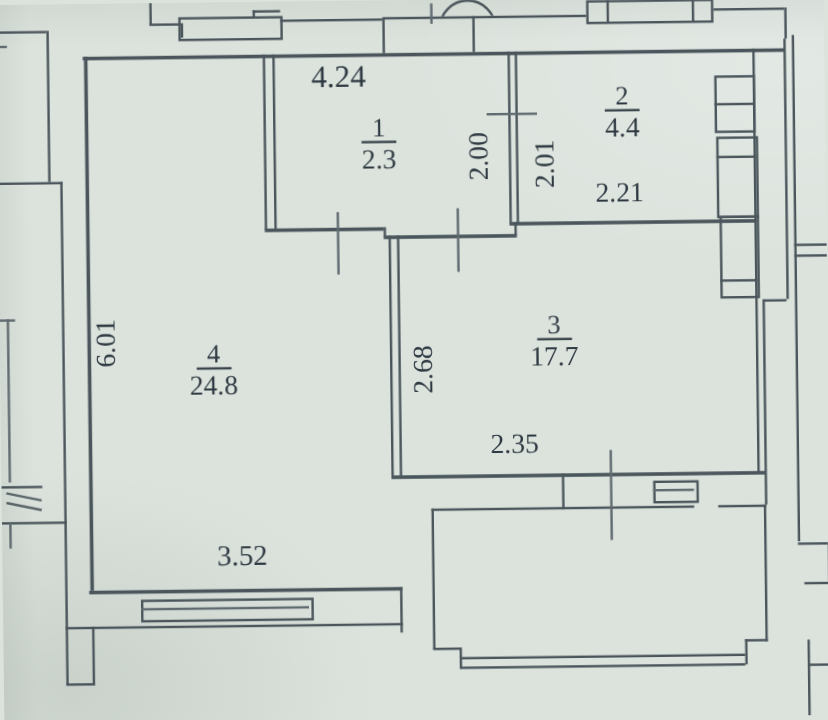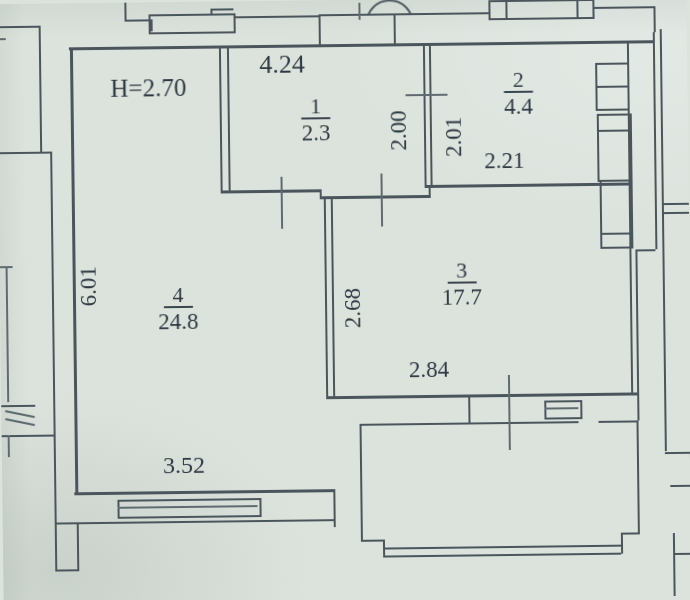--- a/index.html
+++ b/index.html
@@ -125,48 +125,47 @@
 
   <div class="ln v" style="left:358px;top:424px;height:117px"></div>
   <div class="ln h" style="left:358px;top:540px;width:23px"></div>
   <div class="ln v" style="left:380px;top:540px;height:17px"></div>
   <div class="ln h" style="left:380px;top:548px;width:238px"></div>
   <div class="ln h" style="left:380px;top:556px;width:238px"></div>
   <div class="ln v" style="left:618px;top:536px;height:21px"></div>
   <div class="ln h" style="left:618px;top:536px;width:19px"></div>
   <div class="ln v" style="left:635px;top:424px;height:114px"></div>
 
-  <div class="lbl" style="left:151px;top:86px;font-size:25px">H=2.70</div>
 
   <div class="lbl" style="left:285px;top:64px;font-size:26px">4.24</div>
 
   <div class="room" style="left:318px;top:94px">
     <div class="num">1</div>
     <div class="area">2.3</div>
   </div>
 
   <div class="lbl vlbl" style="left:401px;top:131px">2.00</div>
   <div class="lbl vlbl" style="left:456px;top:138px">2.01</div>
 
   <div class="room" style="left:521px;top:70px">
     <div class="num">2</div>
     <div class="area">4.4</div>
   </div>
 
-  <div class="lbl" style="left:506px;top:163px">2.21</div>
+  <div class="lbl" style="left:518px;top:163px">2.21</div>
 
   <div class="room" style="left:462px;top:260px">
     <div class="num">3</div>
     <div class="area">17.7</div>
   </div>
 
   <div class="lbl vlbl" style="left:353px;top:308px">2.68</div>
-  <div class="lbl" style="left:428px;top:371px">2.84</div>
+  <div class="lbl" style="left:428px;top:371px">2.35</div>
 
   <div class="room" style="left:178px;top:281px">
     <div class="num">4</div>
     <div class="area">24.8</div>
   </div>
 
   <div class="lbl vlbl" style="left:89px;top:283px">6.01</div>
-  <div class="lbl" style="left:182px;top:463px;font-size:24px">3.52</div>
+  <div class="lbl" style="left:200px;top:463px;font-size:24px">3.52</div>
 
 </div>
 
 </body></html>

